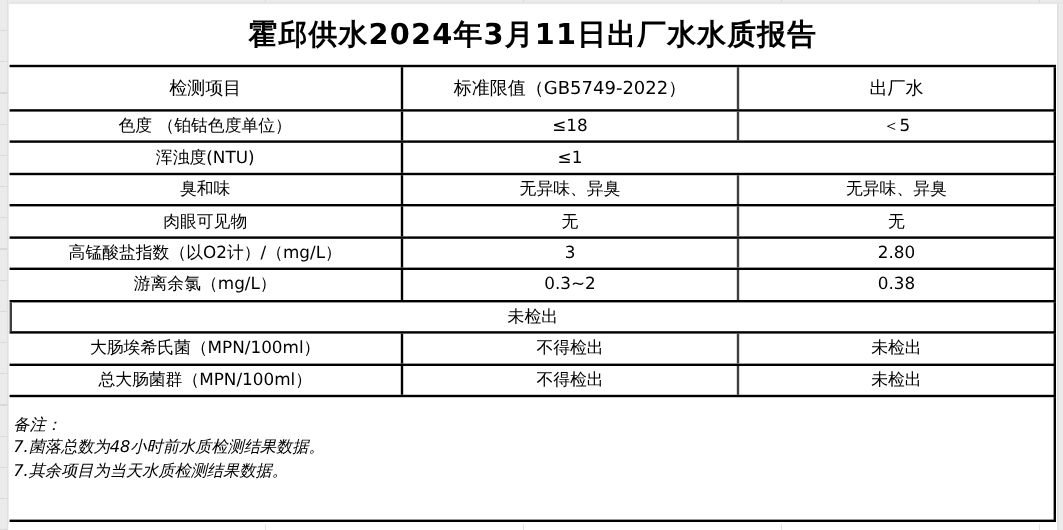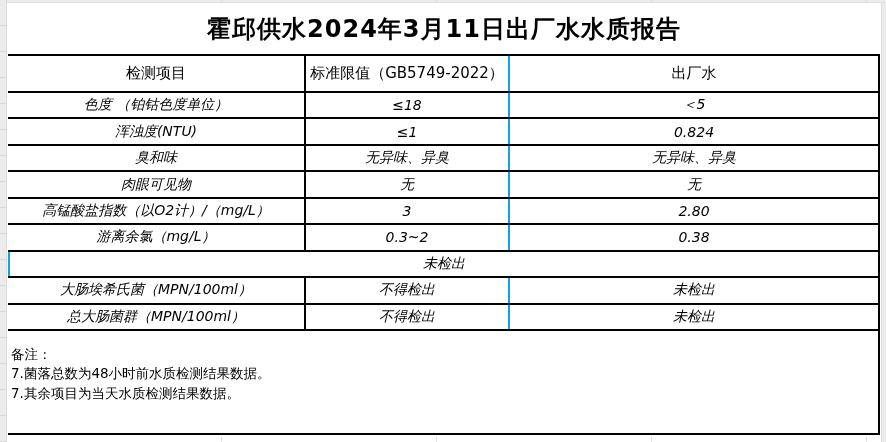--- a/index.html
+++ b/index.html
@@ -34,34 +34,34 @@
   .title-row {
     height:53px; border-bottom:2px solid #000; box-sizing:border-box;
     display:flex; align-items:center; justify-content:center;
     font-size:24px; font-weight:bold; letter-spacing:1px;
   }
   .row {
     display:flex; border-bottom:2px solid #000; border-right:2px solid #000;
     box-sizing:border-box; align-items:stretch;
   }
   .header-row { height:37px; font-size:15px; }
-  .data-row { height:26.44px; font-size:14px;font-style:italic; }
+  .data-row { height:26.44px; font-size:14px; }
   .cell {
     display:flex; align-items:center; justify-content:center;
     box-sizing:border-box; white-space:nowrap; overflow:hidden;
   }
-  .c1 { width:296px; }
-  .c2 { width:204px; border-left:2px solid #000; }
-  .c3 { flex:1; border-left:2px solid #0ea5e9; }
+  .c1 { width:326px; }
+  .c2 { width:280px; border-left:2px solid #000; }
+  .c3 { flex:1; border-left:2px solid #404040; }
   .notes {
     height:104.5px; border-right:2px solid #000; border-bottom:2px solid #000;
     box-sizing:border-box; padding:14px 4px 0 3px;
     font-size:13.5px; line-height:19.5px;
   }
-  .notes div { white-space:nowrap; }
+  .notes div { white-space:nowrap;font-style:italic; }
 </style>
 </head>
 <body>
 
 <div class="margin-left"></div>
 <div class="margin-top"></div>
 <div class="margin-right"></div>
 <div class="margin-bottom"></div>
 
 <div class="table-wrap">
@@ -75,21 +75,20 @@
   </div>
 
   <div class="row data-row">
     <div class="cell c1">色度 （铂钴色度单位）</div>
     <div class="cell c2">≤18</div>
     <div class="cell c3">＜5</div>
   </div>
   <div class="row data-row">
     <div class="cell c1">浑浊度(NTU)</div>
     <div class="cell c2">≤1</div>
-    <div class="cell c3">0.824</div>
   </div>
   <div class="row data-row">
     <div class="cell c1">臭和味</div>
     <div class="cell c2">无异味、异臭</div>
     <div class="cell c3">无异味、异臭</div>
   </div>
   <div class="row data-row">
     <div class="cell c1">肉眼可见物</div>
     <div class="cell c2">无</div>
     <div class="cell c3">无</div>

